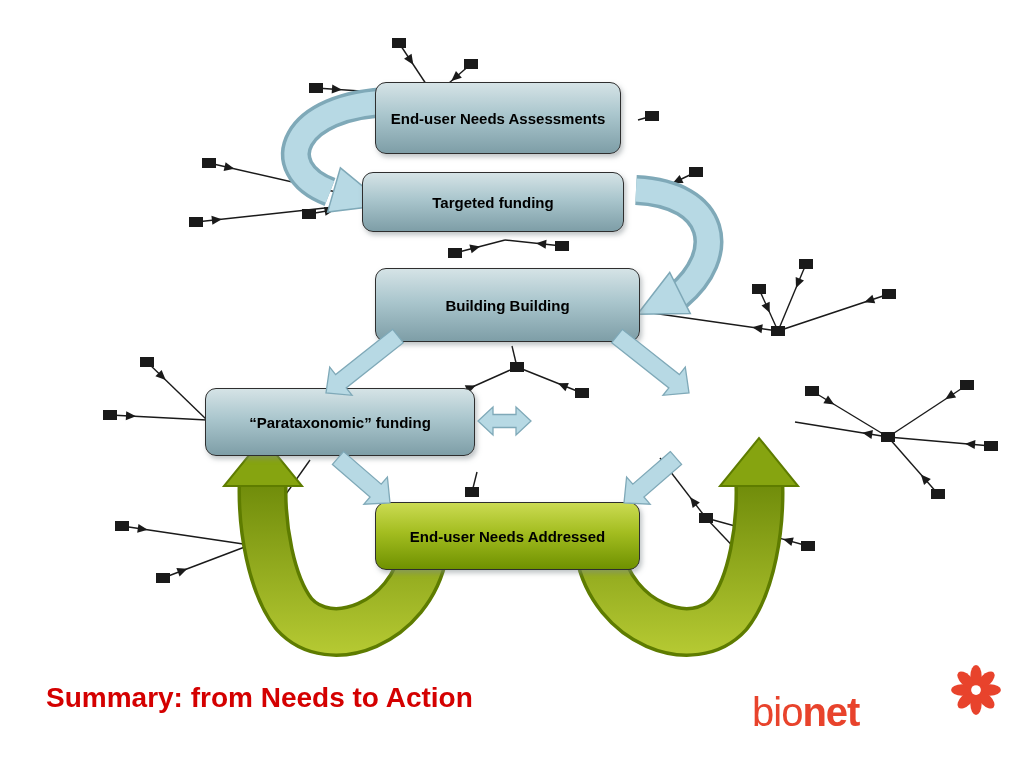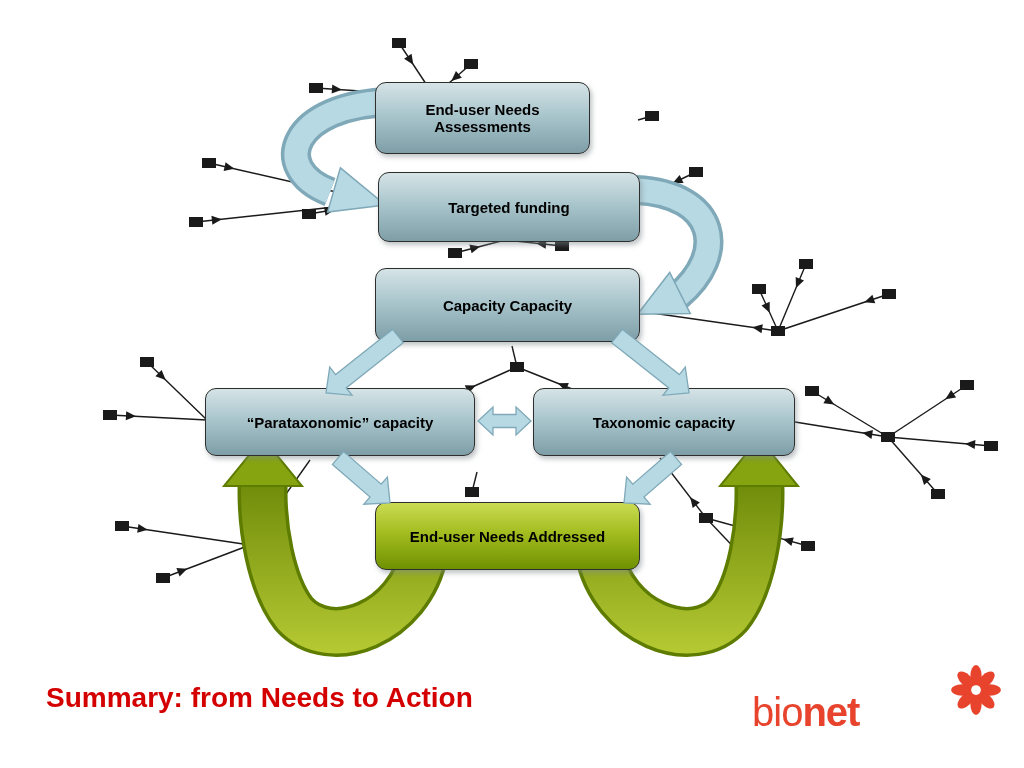--- a/index.html
+++ b/index.html
@@ -132,34 +132,31 @@
       <path d="M 599 552 C 613 624 693 654 729 614 C 751 586 762 528 759 474" fill="none" stroke="url(#greenGrad)" stroke-width="43"></path>
       <polygon points="720,486 798,486 759,438" fill="#86a410" stroke="#5e7c00" stroke-width="2"></polygon>
       <path d="M 392 102 C 292 104 268 168 330 192" fill="none" stroke="#7fa9b8" stroke-width="30"></path>
       <path d="M 392 102 C 292 104 268 168 330 192" fill="none" stroke="#b7d9e4" stroke-width="23"></path>
       <polygon points="385.44789970180386,204.8928130715748 327.6046642395557,212.0929780815349 340.3953357604443,167.9070219184651" fill="#b7d9e4" stroke="#7fa9b8" stroke-width="1.5"></polygon>
       <path d="M 636 190 C 718 194 728 254 678 296" fill="none" stroke="#7fa9b8" stroke-width="30"></path>
       <path d="M 636 190 C 718 194 728 254 678 296" fill="none" stroke="#b7d9e4" stroke-width="23"></path>
       <polygon points="637.4780193260012,314.2609903369994 669.714087303501,272.42817460700195 690.285912696499,313.57182539299805" fill="#b7d9e4" stroke="#7fa9b8" stroke-width="1.5"></polygon>
     </svg>
 
-  <div class="node blue" style="left:375px;top:82px;width:215px;height:72px">
+  <div class="node blue" style="left:375px;top:82px;width:246px;height:72px">
     <span>End-user Needs Assessments</span>
   </div>
-  <div class="node blue" style="left:378px;top:172px;width:262px;height:70px">
+  <div class="node blue" style="left:362px;top:172px;width:262px;height:60px">
     <span>Targeted funding</span>
   </div>
   <div class="node blue" style="left:375px;top:268px;width:265px;height:74px">
-    <span>Capacity Capacity</span>
+    <span>Building Building</span>
   </div>
   <div class="node blue" style="left:205px;top:388px;width:270px;height:68px">
-    <span>“Parataxonomic” capacity</span>
-  </div>
-  <div class="node blue" style="left:533px;top:388px;width:262px;height:68px">
-    <span>Taxonomic capacity</span>
+    <span>“Parataxonomic” funding</span>
   </div>
   <div class="node green" style="left:375px;top:502px;width:265px;height:68px">
     <span>End-user Needs Addressed</span>
   </div>
 
   <svg id="fg-layer" class="layer" width="1024" height="768" viewBox="0 0 1024 768">
       <polygon points="392.7240249728927,329.33561049207503 335.6208956376662,374.5422545491294 329.7242176661934,367.09381921674265 326,393 352.06952366335355,395.31946889736605 346.17284569188075,387.8710335649793 403.2759750271073,342.66438950792497" fill="#b7d9e4" stroke="#7fa9b8" stroke-width="1.3"></polygon>
       <polygon points="611.7240249728927,342.66438950792497 668.8271543081192,387.8710335649793 662.9304763366464,395.31946889736605 689,393 685.2757823338067,367.09381921674265 679.3791043623338,374.5422545491294 622.2759750271073,329.33561049207503" fill="#b7d9e4" stroke="#7fa9b8" stroke-width="1.3"></polygon>
       <polygon points="478,421 493,435 493,427.5 516,427.5 516,435 531,421 516,407 516,414.5 493,414.5 493,407" fill="#b7d9e4" stroke="#7fa9b8" stroke-width="1.3"></polygon>
       <polygon points="332.43779767226897,464.4274338009336 370.0705927054762,496.99427565659374 363.8540136333063,504.1778781399901 390,503 387.41157643310817,476.95580557133013 381.19499736093826,484.1394080547265 343.56220232773103,451.5725661990664" fill="#b7d9e4" stroke="#7fa9b8" stroke-width="1.3"></polygon>

